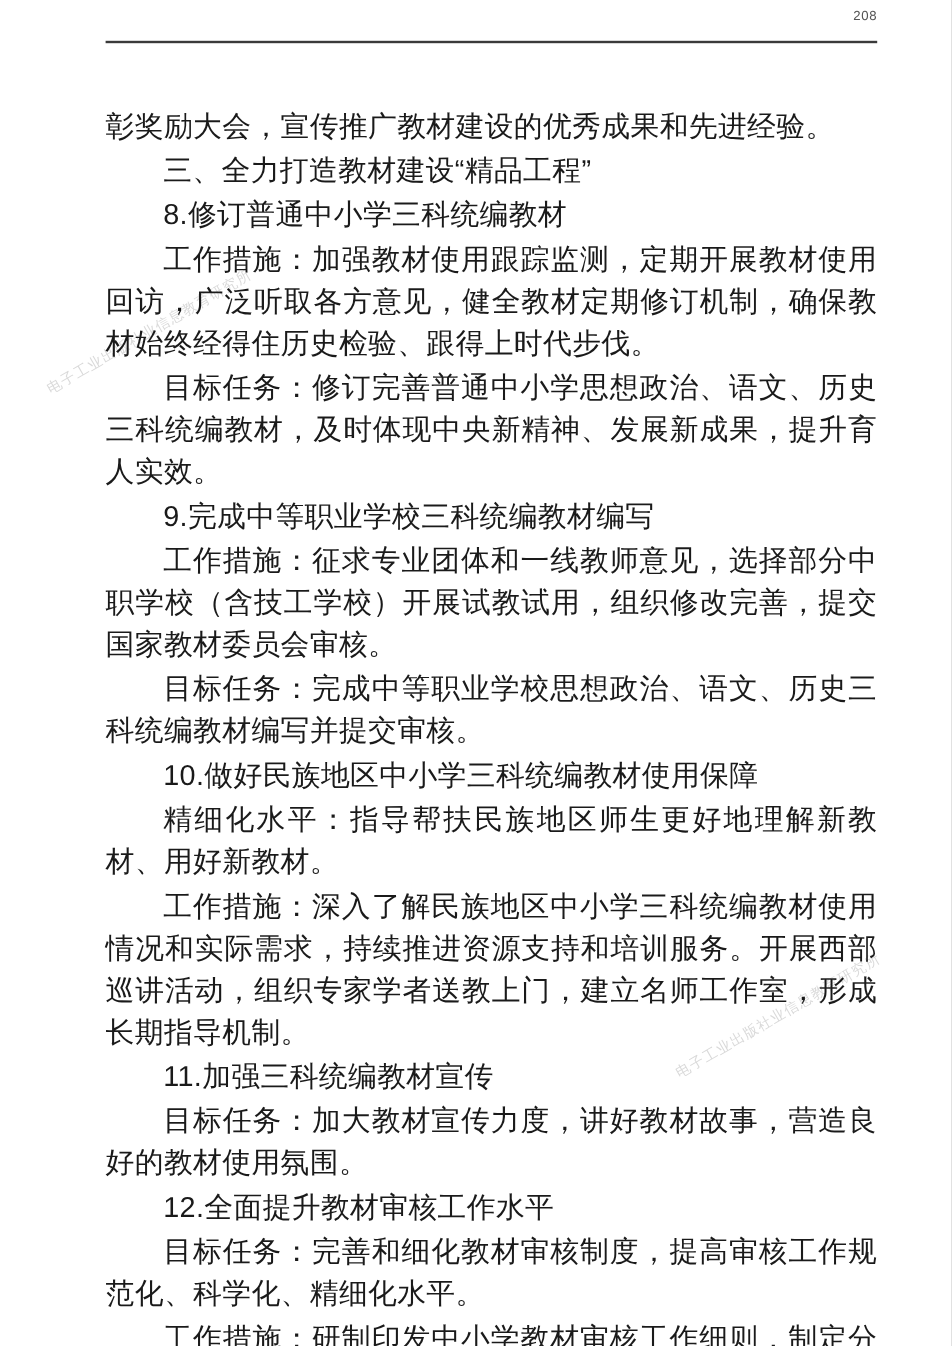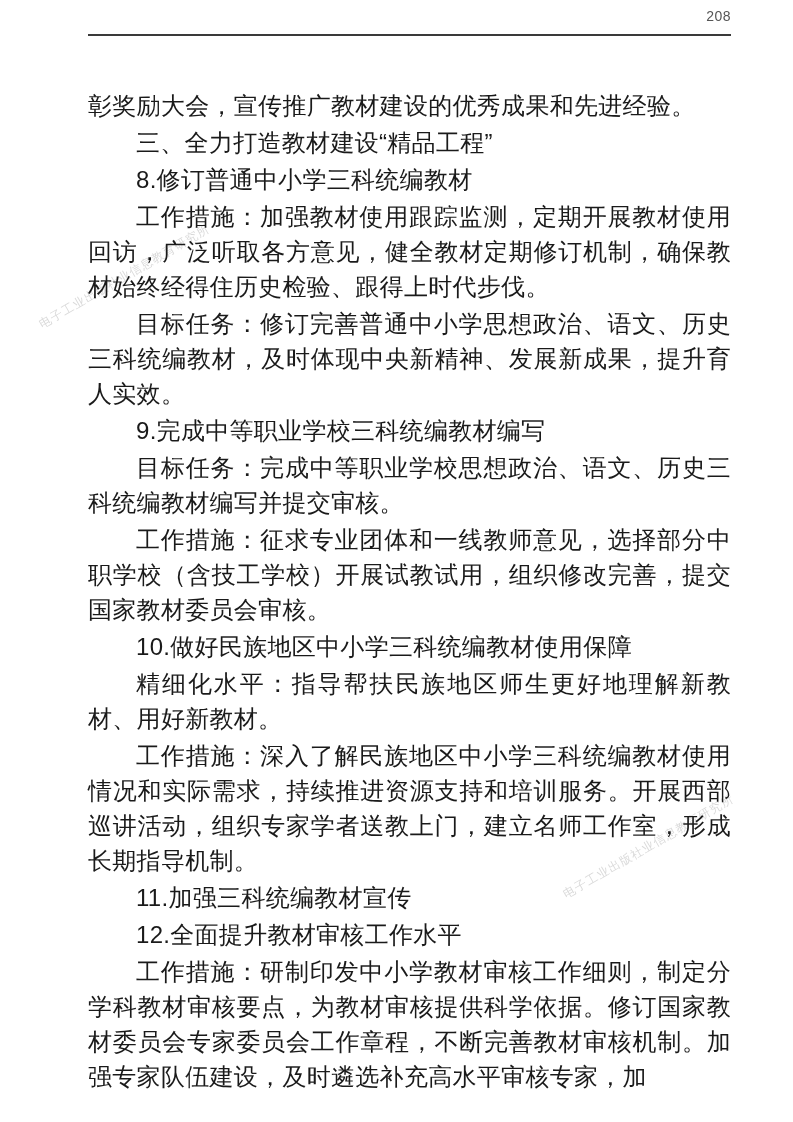--- a/index.html
+++ b/index.html
@@ -14,21 +14,21 @@
     background: #ffffff;
     margin: 0 auto;
     overflow: hidden;
     font-family: "Liberation Sans", "DejaVu Sans", sans-serif;
     color: #1a1a1a;
   }
   .page-number {
     position: absolute;
     top: 8px;
     right: 62px;
-    font-size: 14px;
+    font-size: 11px;
     color: #555;
     letter-spacing: 0.5px;
     text-align: right;
   }
   .header-rule {
     position: absolute;
     top: 34px;
     left: 88px;
     right: 62px;
     height: 2px;
@@ -81,23 +81,25 @@
   <div class="watermark wm1">电子工业出版社业信息教育研究所</div>
   <div class="watermark wm2">电子工业出版社业信息教育研究所</div>
 
   <div class="body-area">
     <p class="para noindent">彰奖励大会，宣传推广教材建设的优秀成果和先进经验。</p>
     <p class="para indent">三、全力打造教材建设“精品工程”</p>
     <p class="para indent">8.修订普通中小学三科统编教材</p>
     <p class="para indent">工作措施：加强教材使用跟踪监测，定期开展教材使用回访，广泛听取各方意见，健全教材定期修订机制，确保教材始终经得住历史检验、跟得上时代步伐。</p>
     <p class="para indent">目标任务：修订完善普通中小学思想政治、语文、历史三科统编教材，及时体现中央新精神、发展新成果，提升育人实效。</p>
     <p class="para indent">9.完成中等职业学校三科统编教材编写</p>
+    <p class="para indent">工作措施：征求专业团体和一线教师意见，选择部分中职学校（含技工学校）开展试教试用，组织修改完善，提交国家教材委员会审核。</p>
     <p class="para indent">目标任务：完成中等职业学校思想政治、语文、历史三科统编教材编写并提交审核。</p>
-    <p class="para indent">工作措施：征求专业团体和一线教师意见，选择部分中职学校（含技工学校）开展试教试用，组织修改完善，提交国家教材委员会审核。</p>
     <p class="para indent">10.做好民族地区中小学三科统编教材使用保障</p>
     <p class="para indent">精细化水平：指导帮扶民族地区师生更好地理解新教材、用好新教材。</p>
     <p class="para indent">工作措施：深入了解民族地区中小学三科统编教材使用情况和实际需求，持续推进资源支持和培训服务。开展西部巡讲活动，组织专家学者送教上门，建立名师工作室，形成长期指导机制。</p>
     <p class="para indent">11.加强三科统编教材宣传</p>
+    <p class="para indent">目标任务：加大教材宣传力度，讲好教材故事，营造良好的教材使用氛围。</p>
     <p class="para indent">12.全面提升教材审核工作水平</p>
+    <p class="para indent">目标任务：完善和细化教材审核制度，提高审核工作规范化、科学化、精细化水平。</p>
     <p class="para indent">工作措施：研制印发中小学教材审核工作细则，制定分学科教材审核要点，为教材审核提供科学依据。修订国家教材委员会专家委员会工作章程，不断完善教材审核机制。加强专家队伍建设，及时遴选补充高水平审核专家，加</p>
   </div>
 
 </div>
 
 </body></html>

